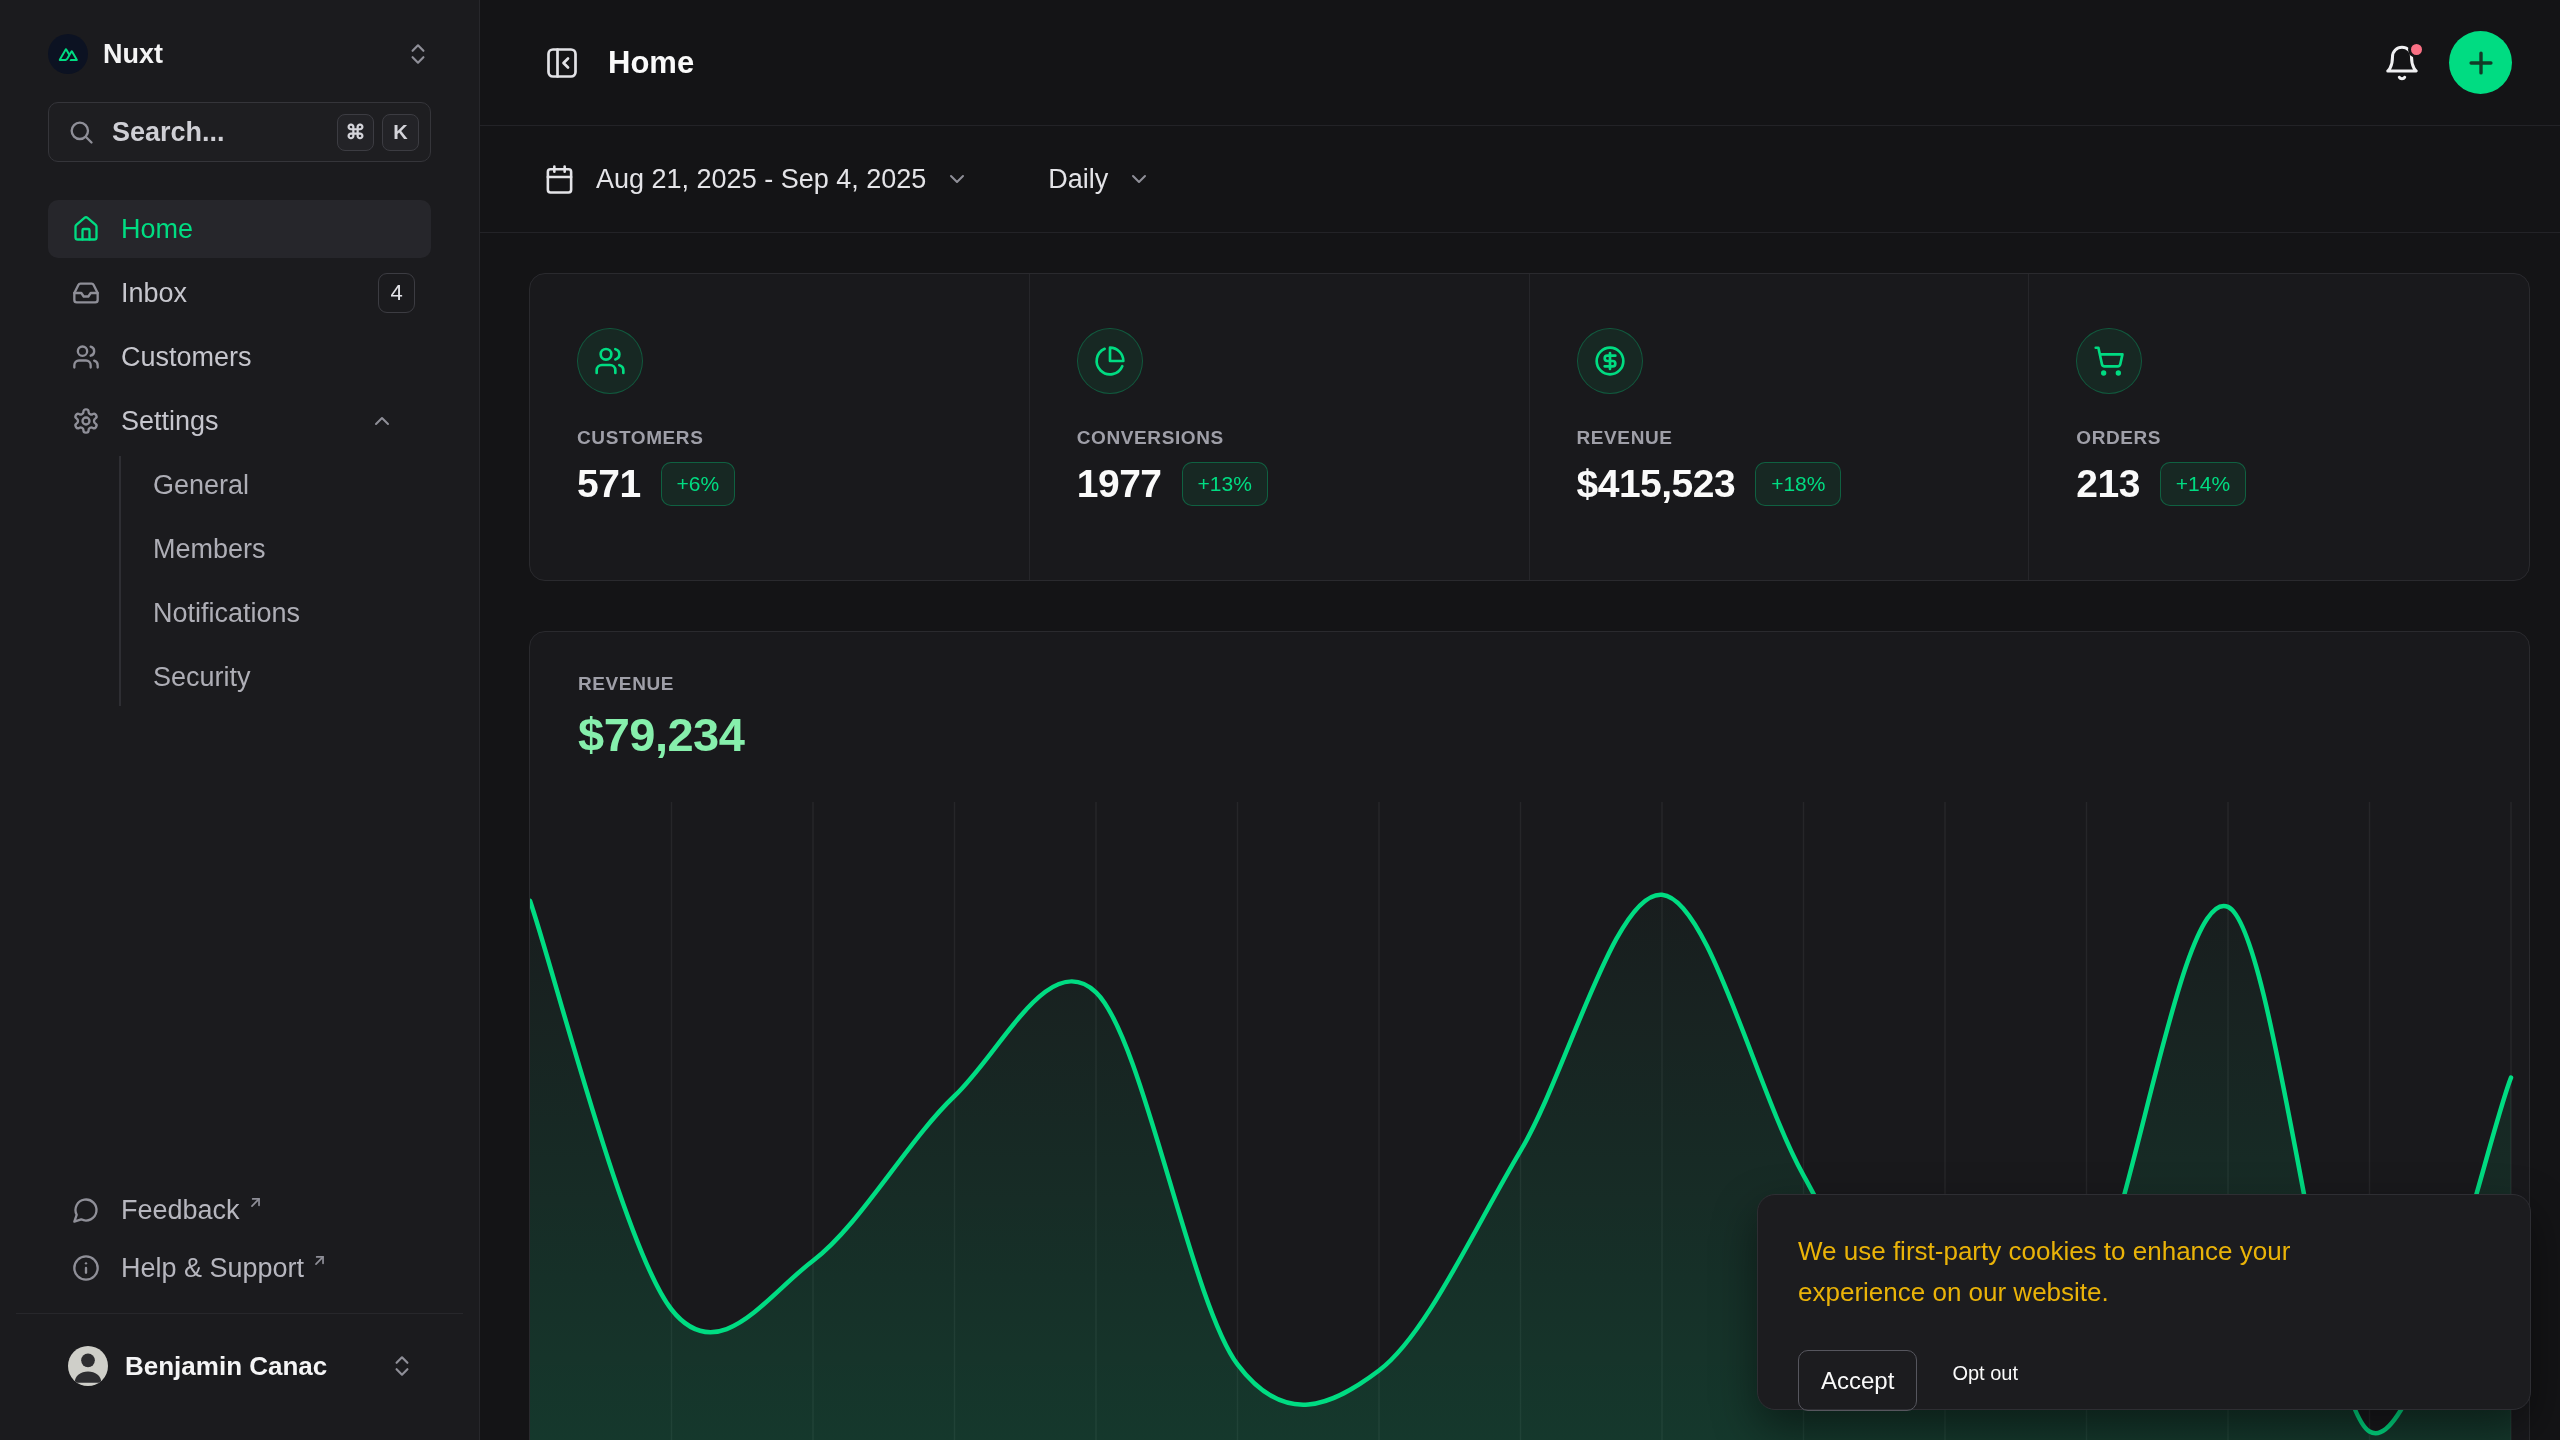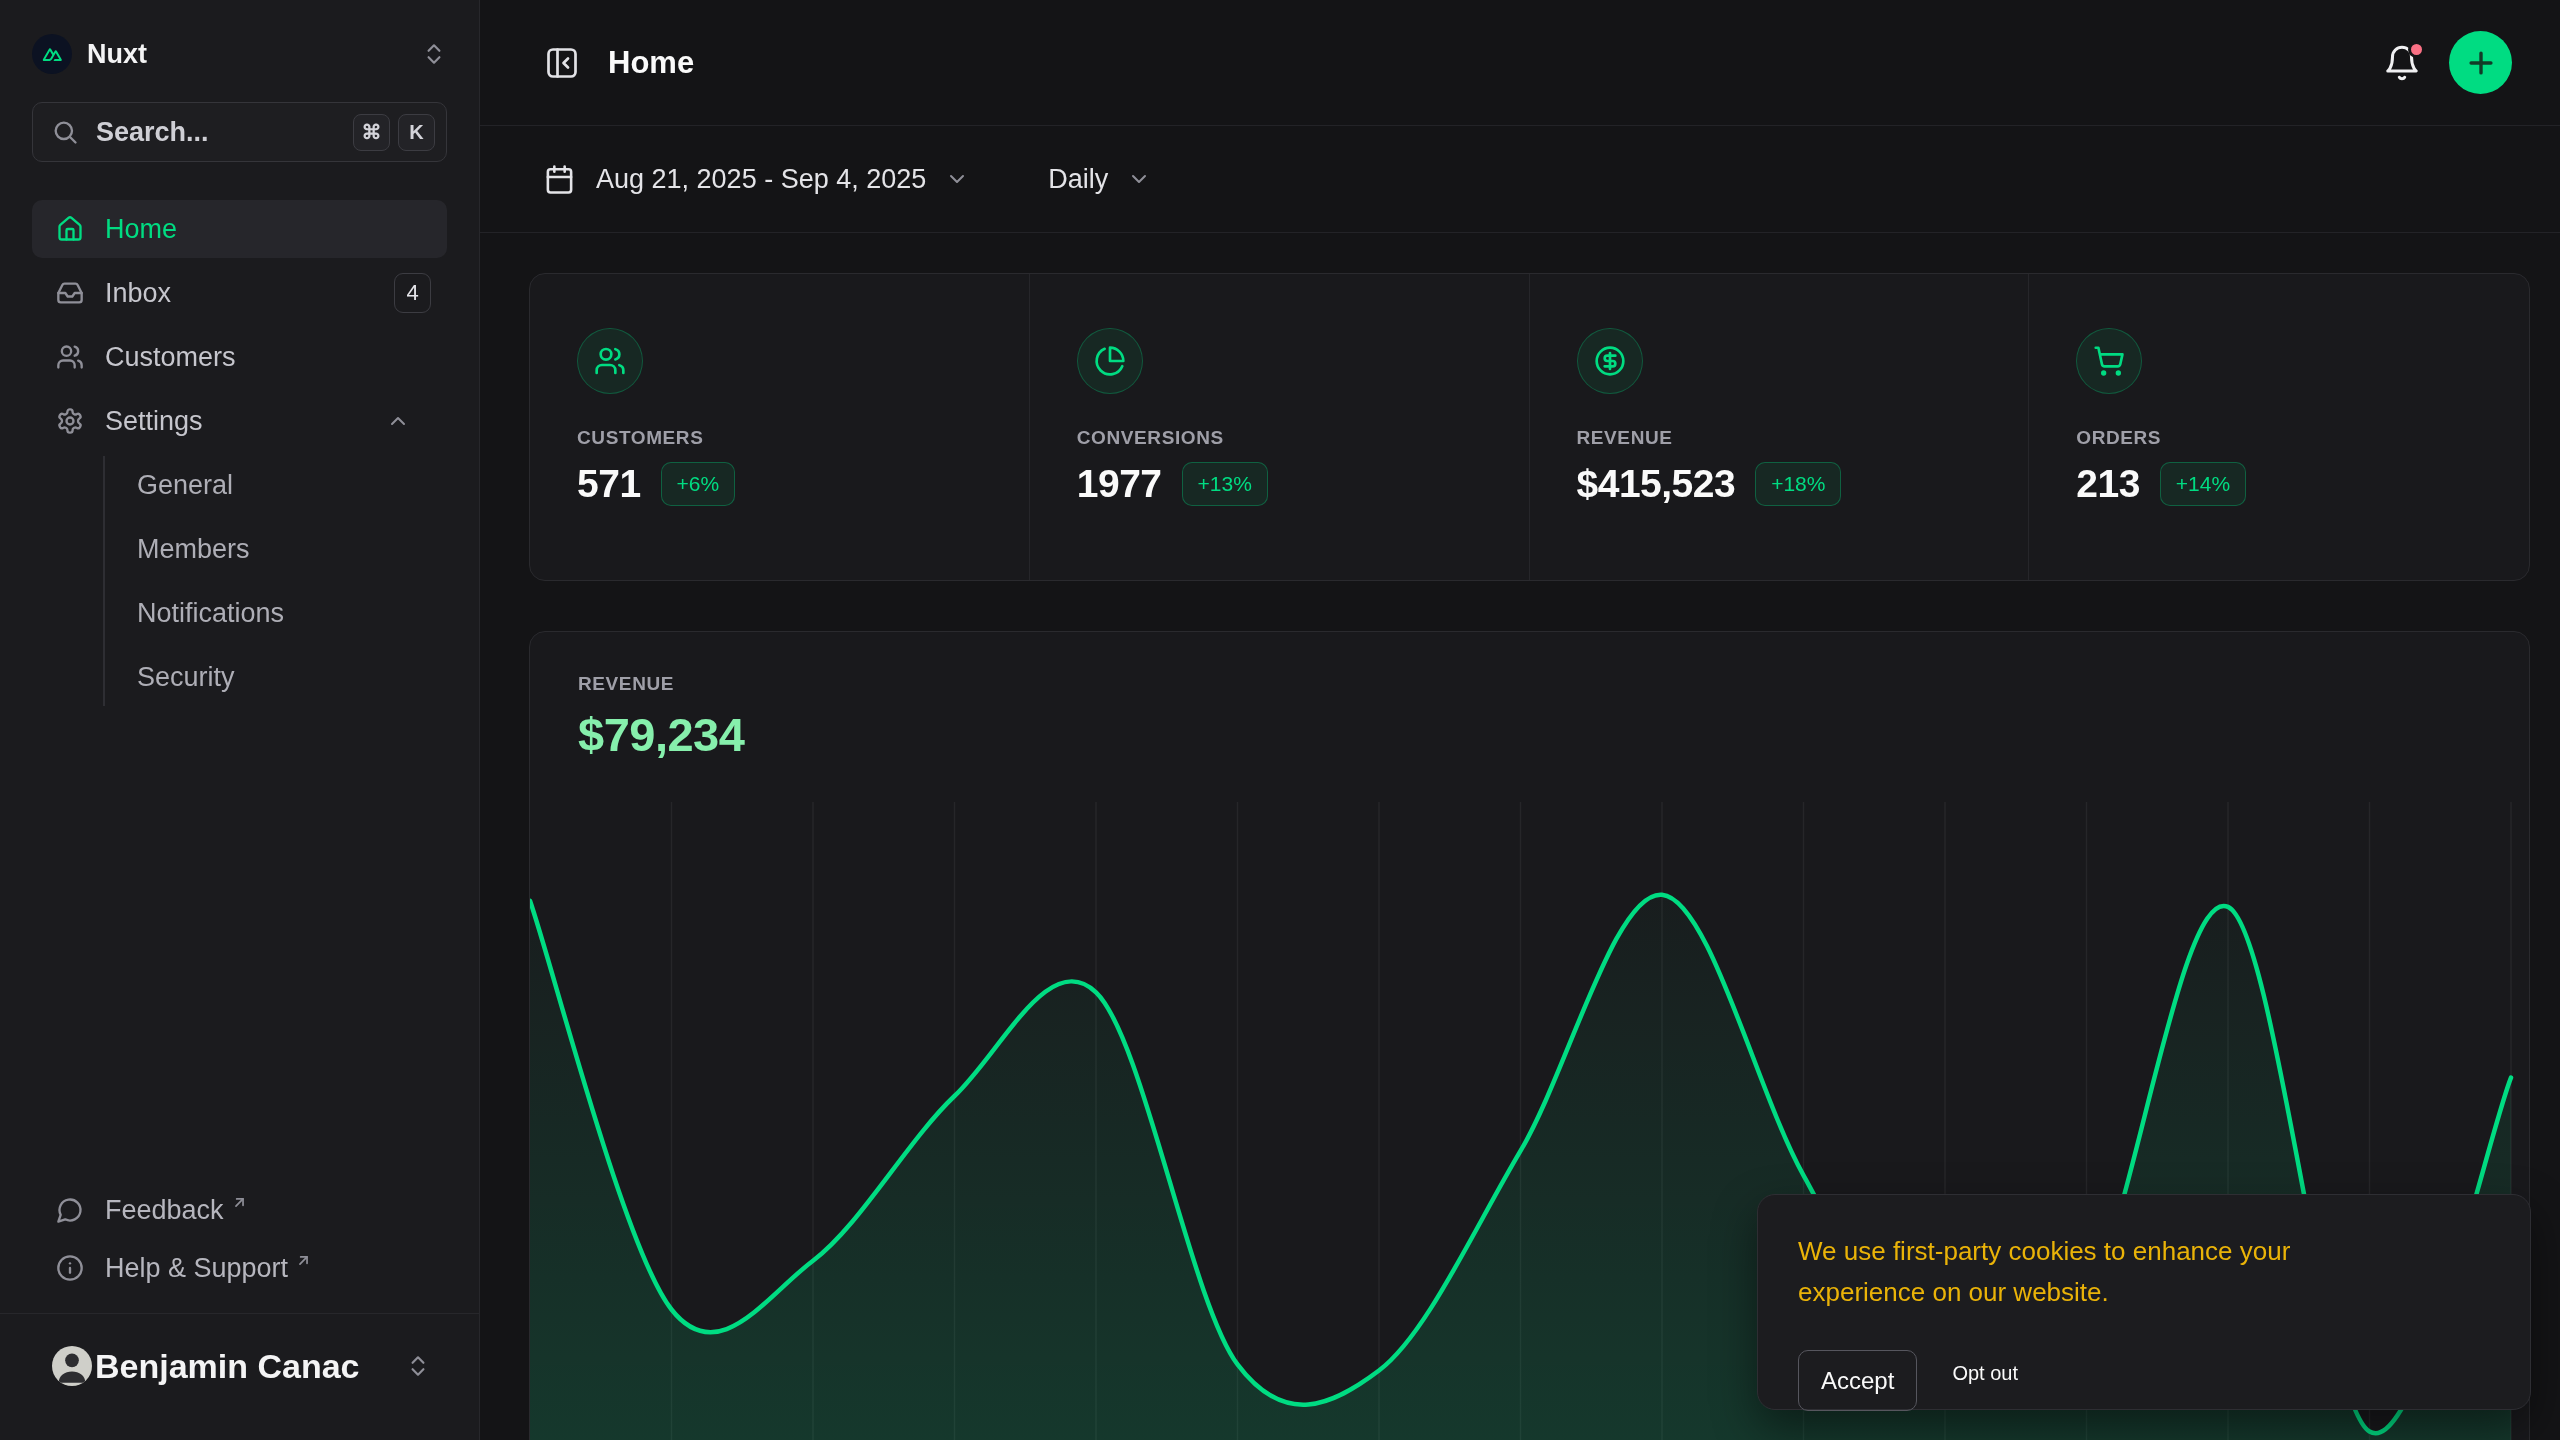--- a/index.html
+++ b/index.html
@@ -10,21 +10,21 @@
     display:flex; position:relative;
   }
   svg { display:block; }
   .icon { display:inline-flex; align-items:center; justify-content:center; flex:none; }
 
   
   .sidebar {
     width:480px; min-width:480px; height:100%;
     background:#1b1b1e; border-right:1px solid #27272b;
     display:flex; flex-direction:column;
-    padding:26px 32px 30px;
+    padding:26px 48px 30px;
   }
   .brand-row { display:flex; align-items:center; height:56px; }
   .brand { display:flex; align-items:center; background:none; border:none; color:inherit; cursor:pointer; padding:0; }
   .logo-circle { width:40px; height:40px; border-radius:50%; background:#0c1222; display:flex; align-items:center; justify-content:center; }
   .brand-name { font-size:27px; font-weight:600; color:#f4f4f5; margin-left:15px; font-family:"Liberation Sans", sans-serif; }
   .chevrons-btn { margin-left:auto; background:none; border:none; color:#8f8f98; cursor:pointer; }
 
   .search-box {
     height:60px; border:1px solid #35353a; border-radius:10px;
     background:rgba(255,255,255,0.015);
@@ -74,21 +74,21 @@
 
   .user-divider { border-top:1px solid #27272b; margin:16px -32px 0; }
   .user-row {
     display:flex; align-items:center; height:88px; margin-top:8px;
     padding:0 16px 0 20px; border-radius:10px; cursor:pointer;
   }
   .avatar {
     width:40px; height:40px; border-radius:50%; overflow:hidden;
     background:#cfcfc9; display:flex; align-items:flex-end; justify-content:center;
   }
-  .user-name { margin-left:3px; font-size:34px; font-weight:600; color:#f4f4f5; }
+  .user-name { margin-left:17px; font-size:26px; font-weight:600; color:#f4f4f5; }
   .user-row .chevrons-btn { margin-left:auto; }
 
   
   .main { flex:1; display:flex; flex-direction:column; background:#141416; min-width:0; }
   .topbar {
     height:126px; min-height:126px; border-bottom:1px solid #232327;
     display:flex; align-items:center; padding:0 48px 0 64px;
   }
   .panel-btn { background:none; border:none; color:#e2e2e6; cursor:pointer; padding:0; }
   .page-title { font-size:31px; font-weight:700; color:#fafafa; margin-left:28px; }

